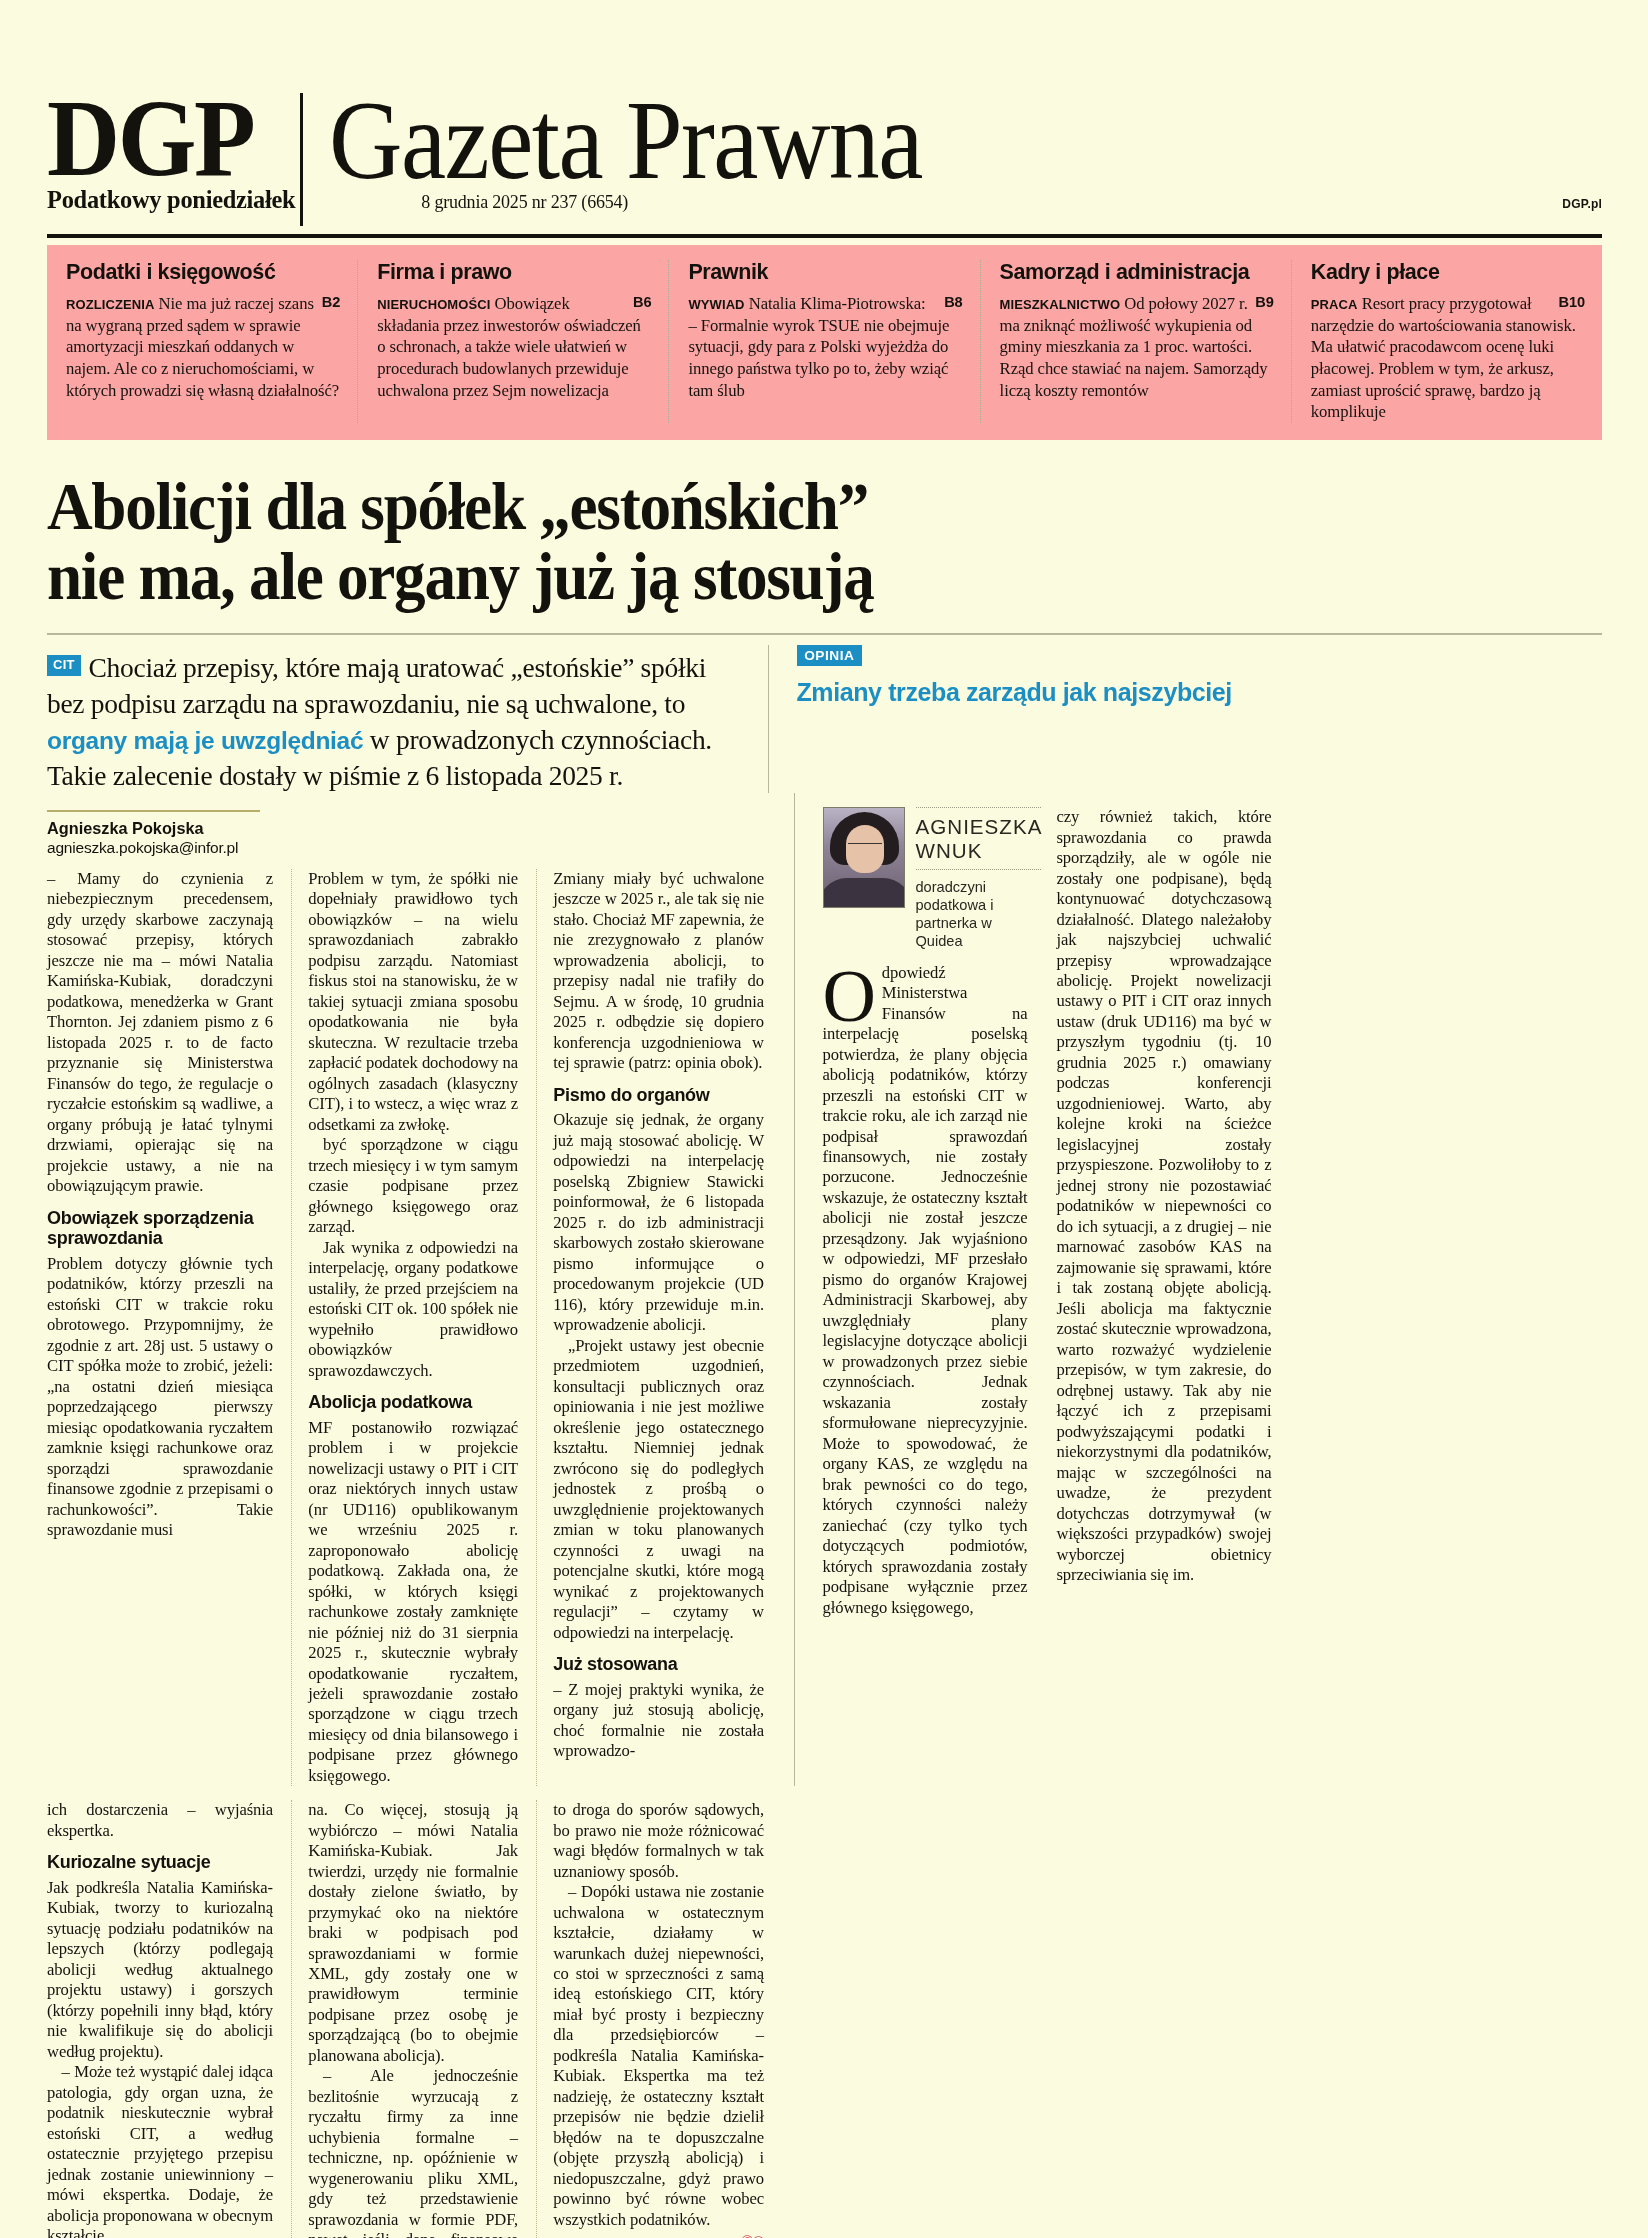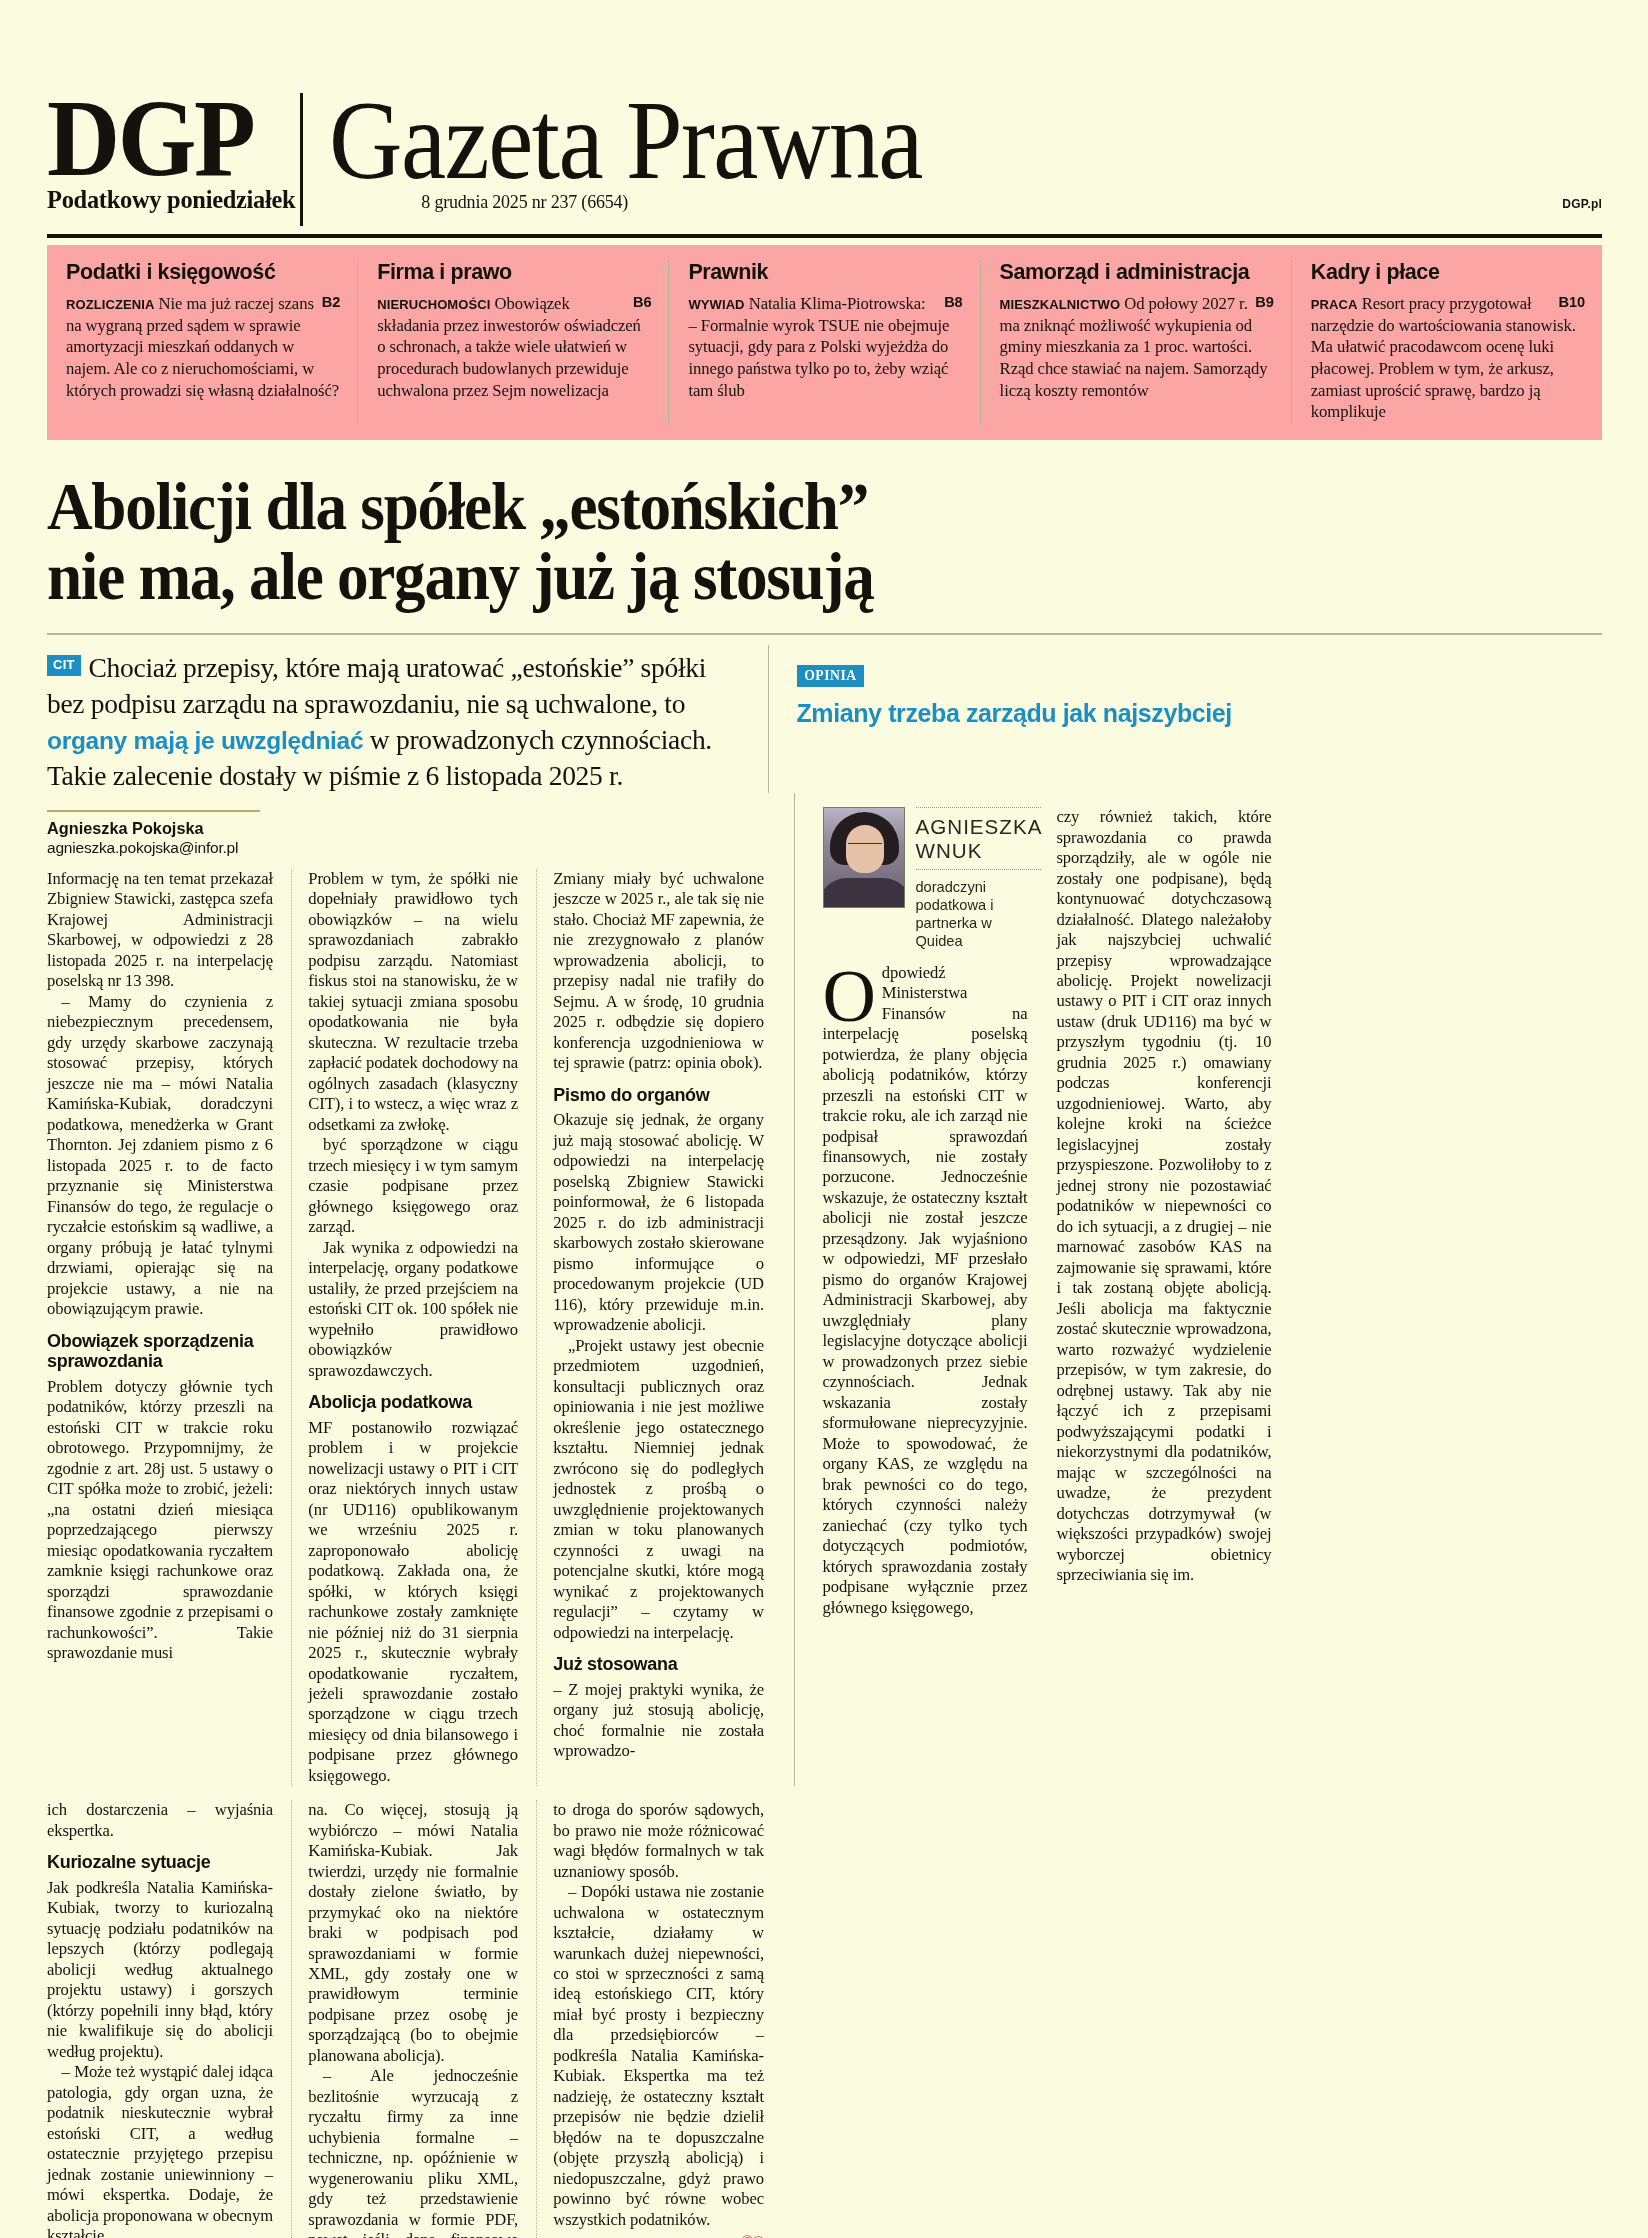--- a/index.html
+++ b/index.html
@@ -112,24 +112,23 @@
     margin:5.2px 0 0 0;
   }
   .lead .hi {
     color:#1b8fc4;
     font-family:"Liberation Sans", sans-serif;
     font-weight:700; font-size:24.5px; letter-spacing:-0.3px;
   }
 
   .opinia-tag {
     display:inline-block; background:#1b8fc4; color:#fff;
-    font-family:Liberation Serif, serif;
+    font-family:Liberation Sans, sans-serif;
     font-weight:700; font-size:13.7px; letter-spacing:0.5px;
     padding:2.6px 7.7px 3.4px 7.7px;
-    margin-top:20px;
   }
   .opinia-title {
     color:#1b8fc4;
     font-family:"Liberation Sans", sans-serif;
     font-weight:700; font-size:25px; letter-spacing:-0.4px;
     margin:12px 0 0 0;
   }
 
   
   .byline-rule { height:1.7px; background:#b7ac6a; margin:17px 0 6.9px 0; width:213px; }
@@ -282,21 +281,20 @@
 
   <div style="display:flex;">
 
     <div style="width:747px;">
       <div class="byline-rule"></div>
       <div class="byline-name">Agnieszka Pokojska</div>
       <div class="byline-mail">agnieszka.pokojska@infor.pl</div>
 
       <div class="cols">
         <div class="col">
-          <p>Informację na ten temat przekazał Zbigniew Stawicki, zastępca szefa Krajowej Administracji Skarbowej, w odpowiedzi z 28 listopada 2025 r. na interpelację poselską nr 13 398.</p>
           <p>– Mamy do czynienia z niebezpiecznym precedensem, gdy urzędy skarbowe zaczynają stosować przepisy, których jeszcze nie ma – mówi Natalia Kamińska-Kubiak, doradczyni podatkowa, menedżerka w Grant Thornton. Jej zdaniem pismo z 6 listopada 2025 r. to de facto przyznanie się Ministerstwa Finansów do tego, że regulacje o ryczałcie estońskim są wadliwe, a organy próbują je łatać tylnymi drzwiami, opierając się na projekcie ustawy, a nie na obowiązującym prawie.</p>
           <h4>Obowiązek sporządzenia sprawozdania</h4>
           <p>Problem dotyczy głównie tych podatników, którzy przeszli na estoński CIT w trakcie roku obrotowego. Przypomnijmy, że zgodnie z art. 28j ust. 5 ustawy o CIT spółka może to zrobić, jeżeli: „na ostatni dzień miesiąca poprzedzającego pierwszy miesiąc opodatkowania ryczałtem zamknie księgi rachunkowe oraz sporządzi sprawozdanie finansowe zgodnie z przepisami o rachunkowości”. Takie sprawozdanie musi</p>
         </div>
         <div class="col">
           <p>Problem w tym, że spółki nie dopełniały prawidłowo tych obowiązków – na wielu sprawozdaniach zabrakło podpisu zarządu. Natomiast fiskus stoi na stanowisku, że w takiej sytuacji zmiana sposobu opodatkowania nie była skuteczna. W rezultacie trzeba zapłacić podatek dochodowy na ogólnych zasadach (klasyczny CIT), i to wstecz, a więc wraz z odsetkami za zwłokę.</p>
           <p>być sporządzone w ciągu trzech miesięcy i w tym samym czasie podpisane przez głównego księgowego oraz zarząd.</p>
           <p>Jak wynika z odpowiedzi na interpelację, organy podatkowe ustaliły, że przed przejściem na estoński CIT ok. 100 spółek nie wypełniło prawidłowo obowiązków sprawozdawczych.</p>
           <h4>Abolicja podatkowa</h4>
           <p>MF postanowiło rozwiązać problem i w projekcie nowelizacji ustawy o PIT i CIT oraz niektórych innych ustaw (nr UD116) opublikowanym we wrześniu 2025 r. zaproponowało abolicję podatkową. Zakłada ona, że spółki, w których księgi rachunkowe zostały zamknięte nie później niż do 31 sierpnia 2025 r., skutecznie wybrały opodatkowanie ryczałtem, jeżeli sprawozdanie zostało sporządzone w ciągu trzech miesięcy od dnia bilansowego i podpisane przez głównego księgowego.</p>

